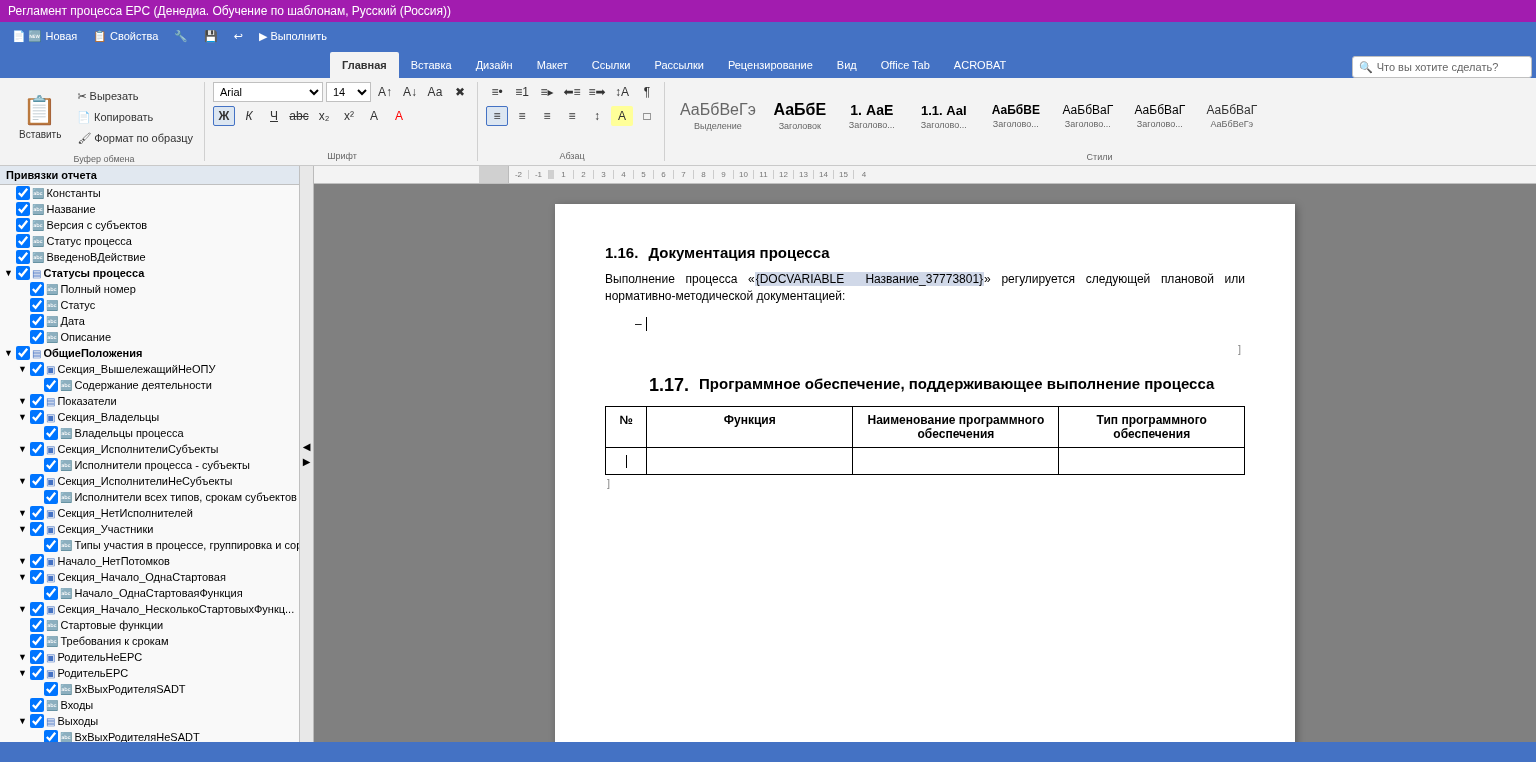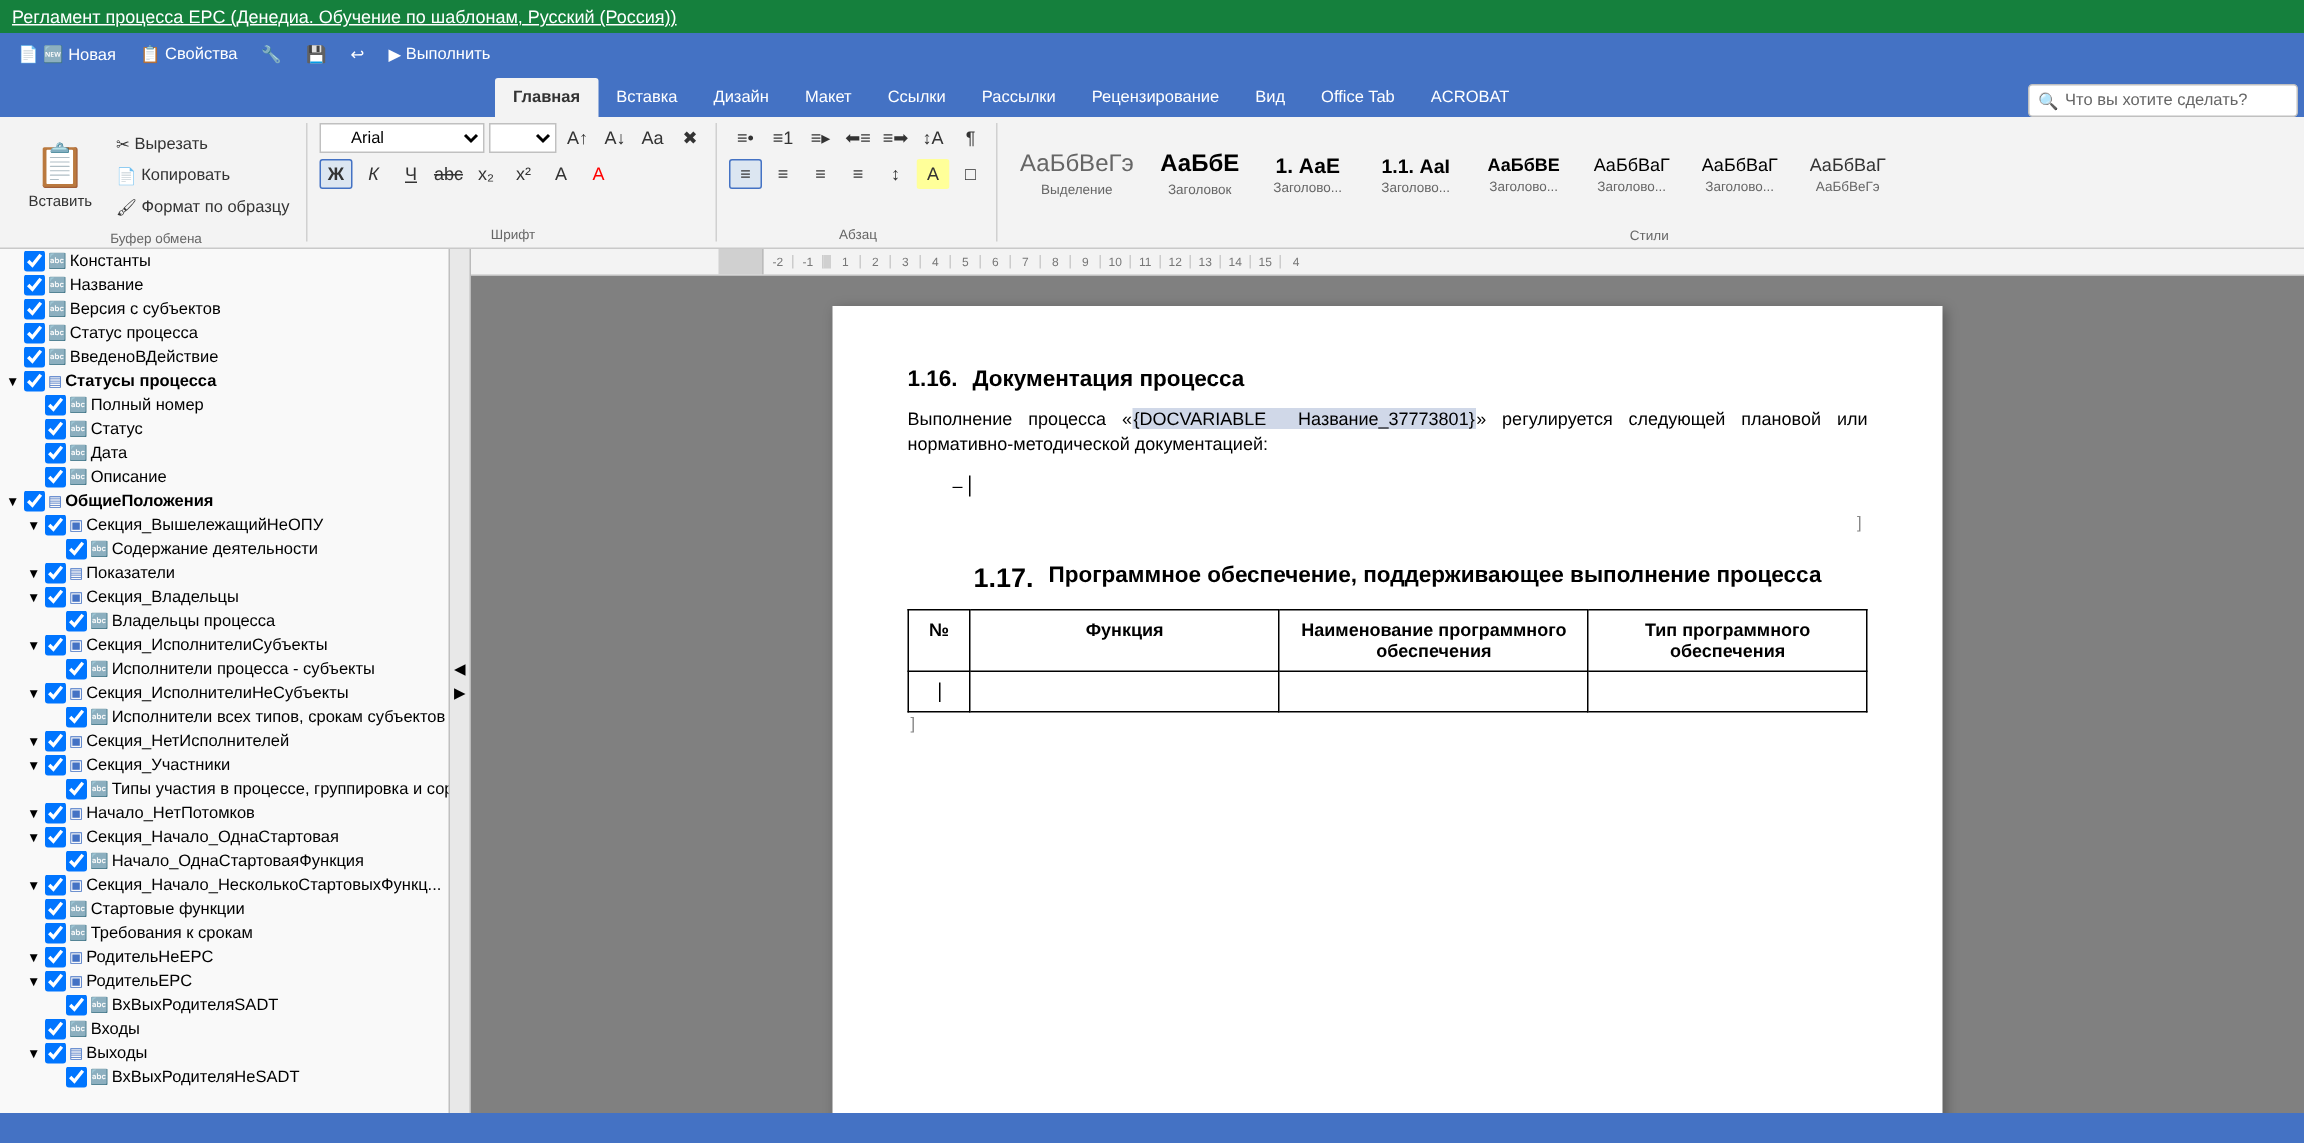--- a/index.html
+++ b/index.html
@@ -1,27 +1,26 @@
 <!DOCTYPE html>
 <html><head>
   <meta charset="utf-8">
   <style>
     * { box-sizing: border-box; margin: 0; padding: 0; }
     body { font-family: Arial, sans-serif; font-size: 12px; background: #f0f0f0; overflow: hidden; width: 1536px; height: 762px; }
 
     
     #title-bar {
-      background: #15803d;
+      background: #a21caf;
       color: white;
       font-size: 12px;
       padding: 4px 8px;
       height: 22px;
       display: flex;
       align-items: center;
-      text-decoration: underline;
     }
 
     
     #quick-access {
       background: #4472c4;
       display: flex;
       align-items: center;
       height: 28px;
       padding: 0 6px;
       gap: 4px;
@@ -133,21 +132,21 @@
       gap: 2px;
       justify-content: center;
     }
 
     
     .font-row { display: flex; align-items: center; gap: 3px; margin-bottom: 2px; }
     select.ribbon-select {
       font-size: 11px;
       border: 1px solid #c0c0c0;
       background: white;
-      padding: 1px 16px;
+      padding: 1px 2px;
       height: 20px;
     }
     .font-name-select { width: 110px; }
     .font-size-select { width: 45px; }
 
     .format-btn {
       display: inline-flex;
       align-items: center;
       justify-content: center;
       width: 22px;
@@ -506,20 +505,21 @@
       </div>
     </div>
     <div class="ribbon-group-label">Стили</div>
   </div>
 
 </div>
 
 <div id="main-layout" style="height: calc(762px - 22px - 28px - 28px - 88px - 20px); display:flex;">
 
   <div id="left-panel">
+    <div id="left-panel-header">Привязки отчета</div>
     <div id="tree-container">
 
     <div class="tree-item" style="padding-left: 4px;">
           <span class="tree-expand"> </span>
           <input type="checkbox" class="tree-checkbox" checked="" style="">
           <span class="tree-icon" style="color: rgb(68, 114, 196); font-size: 10px;">🔤</span>
           <span class="tree-label">Константы</span>
         </div>
         <div class="tree-item" style="padding-left: 4px;">
           <span class="tree-expand"> </span>

